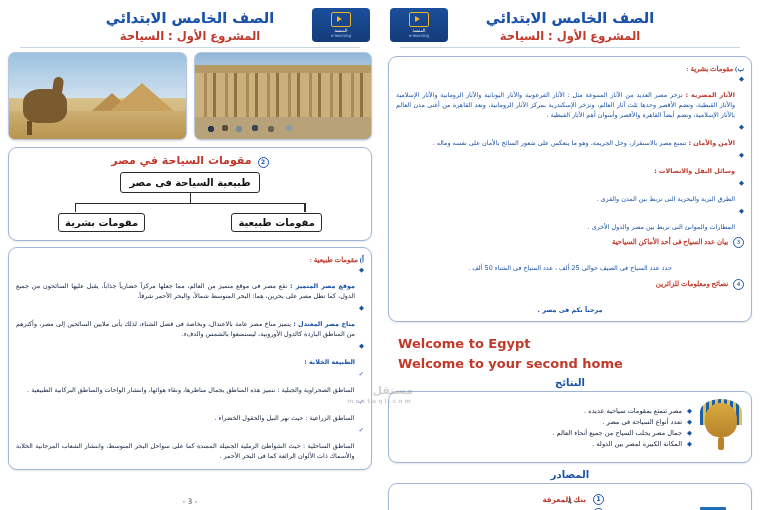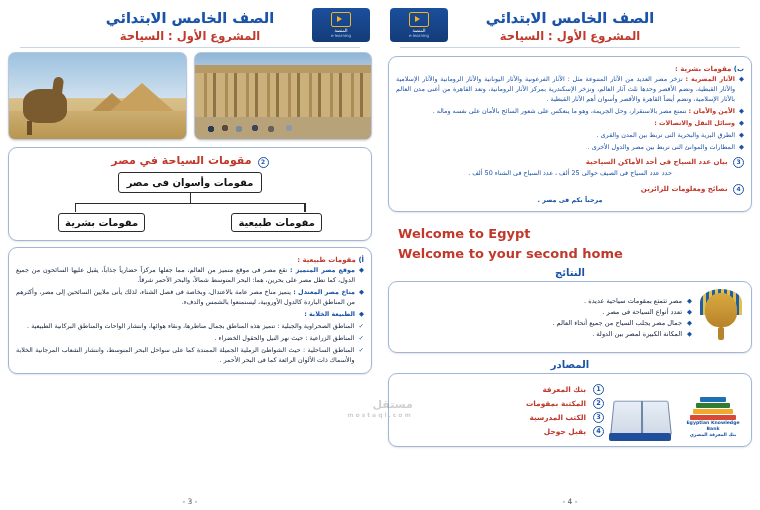--- a/index.html
+++ b/index.html
@@ -39,21 +39,21 @@
   }
   .hdr-rule{height:1px;background:#c9d4e5;margin:4px 12px 0;}
 
   
   .card{
     border:1.4px solid #9fb6d6;border-radius:9px;background:#fff;
     box-shadow:0 1px 2px rgba(0,0,0,.10);
     padding:5px 7px;box-sizing:border-box;margin-bottom:6px;
   }
   .sec-title{color:#1a52a8;font-weight:bold;font-size:9px;text-align:center;margin:0 0 3px;}
-  .ar{font-size:6.4px;line-height:1.55;color:#14213d;text-align:justify;}
+  .ar{font-size:6.4px;line-height:1.55;color:#14213d;text-align:justify;margin-top:16px;}
   .red{color:#c0392b;}
   .blue{color:#1a52a8;}
   .bld{font-weight:bold;}
 
   
   .photos{display:flex;gap:7px;margin:2px 0 7px;}
   .photo{
     width:50%;height:86px;border:1.6px solid #b9c7dd;border-radius:7px;overflow:hidden;position:relative;
     box-shadow:0 1px 2px rgba(0,0,0,.15);
   }
@@ -102,21 +102,21 @@
   .d-connector:before{content:"";position:absolute;left:50%;top:0;width:1.4px;height:10px;background:#2b2b2b;}
   .d-bar{position:relative;height:1.4px;background:#2b2b2b;width:66%;margin:0 auto;}
   .d-bar:before,.d-bar:after{content:"";position:absolute;top:0;width:1.4px;height:9px;background:#2b2b2b;}
   .d-bar:before{left:0;}
   .d-bar:after{right:0;}
   .d-row2{display:flex;justify-content:space-around;margin-top:9px;}
 
   
   .bullet{display:flex;gap:4px;align-items:flex-start;margin:2px 0;font-size:6.4px;line-height:1.5;}
   .bullet .mk{color:#1a52a8;font-size:6.5px;flex:none;}
-  .sub-h{font-size:7px;font-weight:bold;color:#c0392b;margin:3px 0 1px;}
+  .sub-h{font-size:7px;font-weight:bold;color:#c0392b;margin:3px 0 1px;font-family:Liberation Serif, serif;}
   .sub-h .n{color:#1a52a8;}
 
   .num-badge{
     display:inline-block;border:1.2px solid #1a52a8;border-radius:50%;
     width:9px;height:9px;line-height:8px;text-align:center;font-size:6px;color:#1a52a8;margin-left:3px;
   }
 
   
   .welcome{color:#c0392b;font-weight:bold;font-size:13px;line-height:1.5;direction:ltr;text-align:left;padding:6px 10px 2px;}
 
@@ -157,21 +157,21 @@
   }
   .tut .nemes{
     position:absolute;left:2px;top:0;width:42px;height:26px;border-radius:50% 50% 0 0;
     background:repeating-linear-gradient(90deg,#1f5fa8 0 3px,#e0c14f 3px 6px);
   }
   .tut .beard{position:absolute;left:20px;top:38px;width:6px;height:13px;background:#b8832a;border-radius:2px;}
 
   .pg-num{position:absolute;bottom:4px;left:0;right:0;text-align:center;color:#555;font-size:7.5px;}
 
   .wm{
-    position:absolute;bottom:18px;left:50%;transform:translateX(-50%);
+    position:absolute;bottom:32px;left:50%;transform:translateX(-50%);
     color:rgba(120,120,120,.35);font-size:11px;letter-spacing:1px;font-weight:bold;
   }
   .wm small{display:block;font-size:6px;letter-spacing:2px;text-align:center;}
 </style>
 </head>
 <body>
 
 <div class="sheet">
 
   <div class="page page-left">
@@ -199,21 +199,21 @@
         <div class="camel"></div>
       </div>
     </div>
 
     <div class="card diagram">
       <div class="sec-title">
         <span class="num-badge">2</span>
         <span class="red bld" style="font-size:11px">مقومات السياحة في مصر</span>
       </div>
       <div class="d-row1">
-        <span class="node">مقومات وأسوان فى مصر</span>
+        <span class="node">طبيعية السياحة فى مصر</span>
       </div>
       <div class="d-connector"></div>
       <div class="d-bar"></div>
       <div class="d-row2">
         <span class="node node-sm">مقومات طبيعية</span>
         <span class="node node-sm">مقومات بشرية</span>
       </div>
     </div>
 
     <div class="card">

